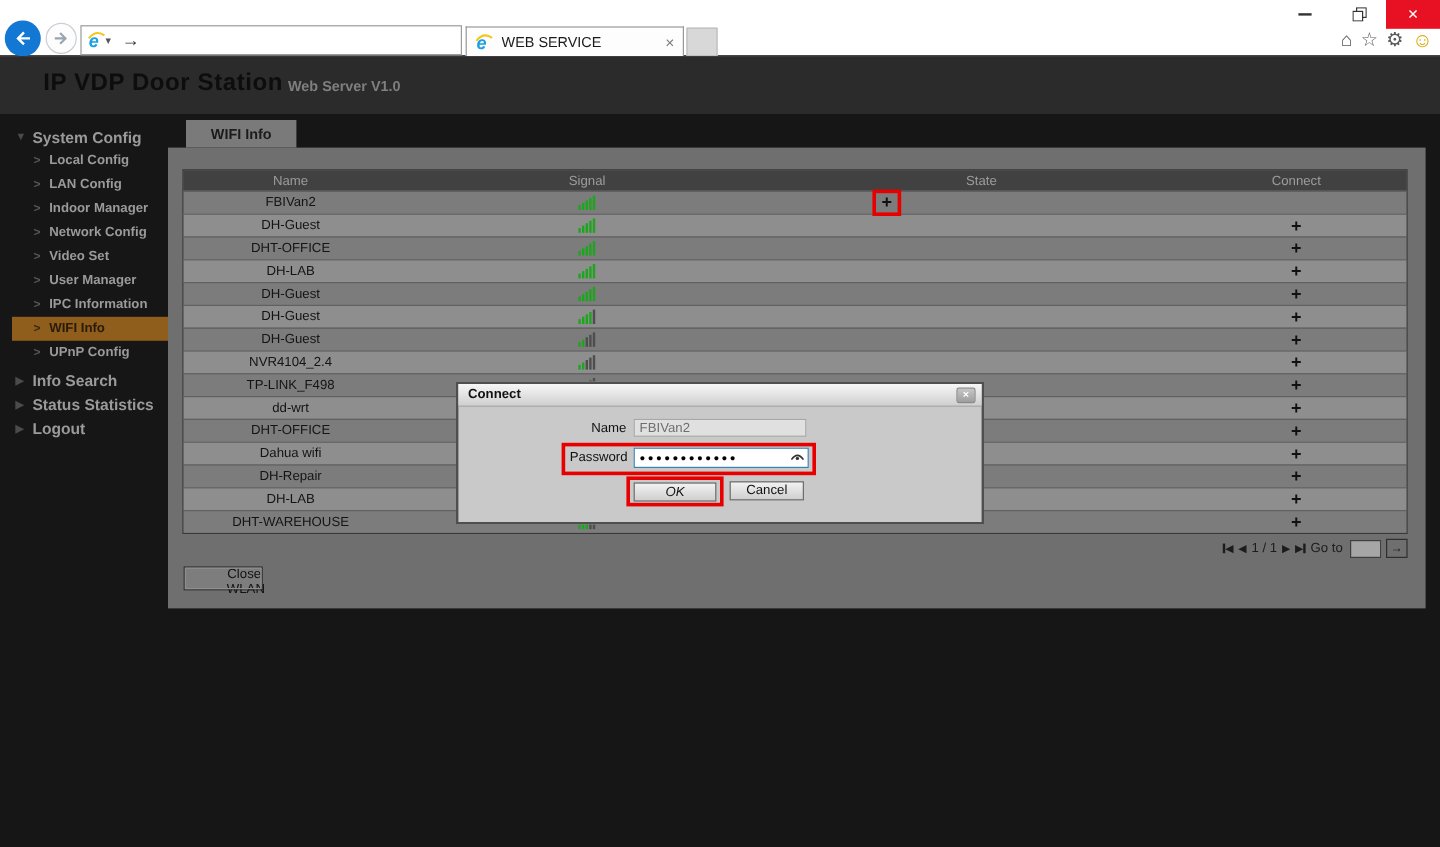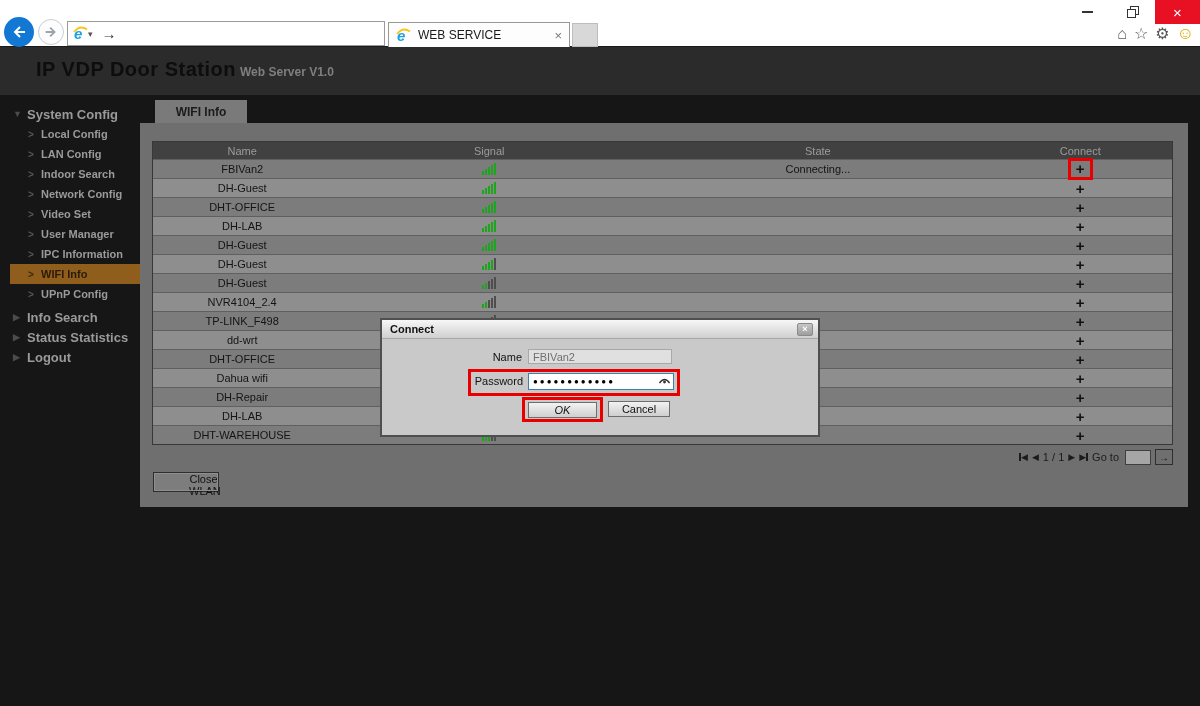--- a/index.html
+++ b/index.html
@@ -165,21 +165,21 @@
     <div class="sub">
         <span class="gt">&gt;</span>
         <span>Local Config</span>
       </div>
     <div class="sub">
         <span class="gt">&gt;</span>
         <span>LAN Config</span>
       </div>
     <div class="sub">
         <span class="gt">&gt;</span>
-        <span>Indoor Search</span>
+        <span>Indoor Manager</span>
       </div>
     <div class="sub">
         <span class="gt">&gt;</span>
         <span>Network Config</span>
       </div>
     <div class="sub">
         <span class="gt">&gt;</span>
         <span>Video Set</span>
       </div>
     <div class="sub">
@@ -229,21 +229,20 @@
           <div class="cell c-name">FBIVan2</div>
           <div class="cell c-signal">
               <span class="sig" data-level="5">
                 <i></i>
                 <i></i>
                 <i></i>
                 <i></i>
                 <i></i>
               </span>
             </div>
-          <div class="cell c-state">Connecting...</div>
           <div class="cell c-connect">
               <span class="plusbox">
                 <span class="plus">+</span>
               </span>
             </div>
         </div>
         <div class="trow">
           <div class="cell c-name">DH-Guest</div>
           <div class="cell c-signal">
               <span class="sig" data-level="5">

